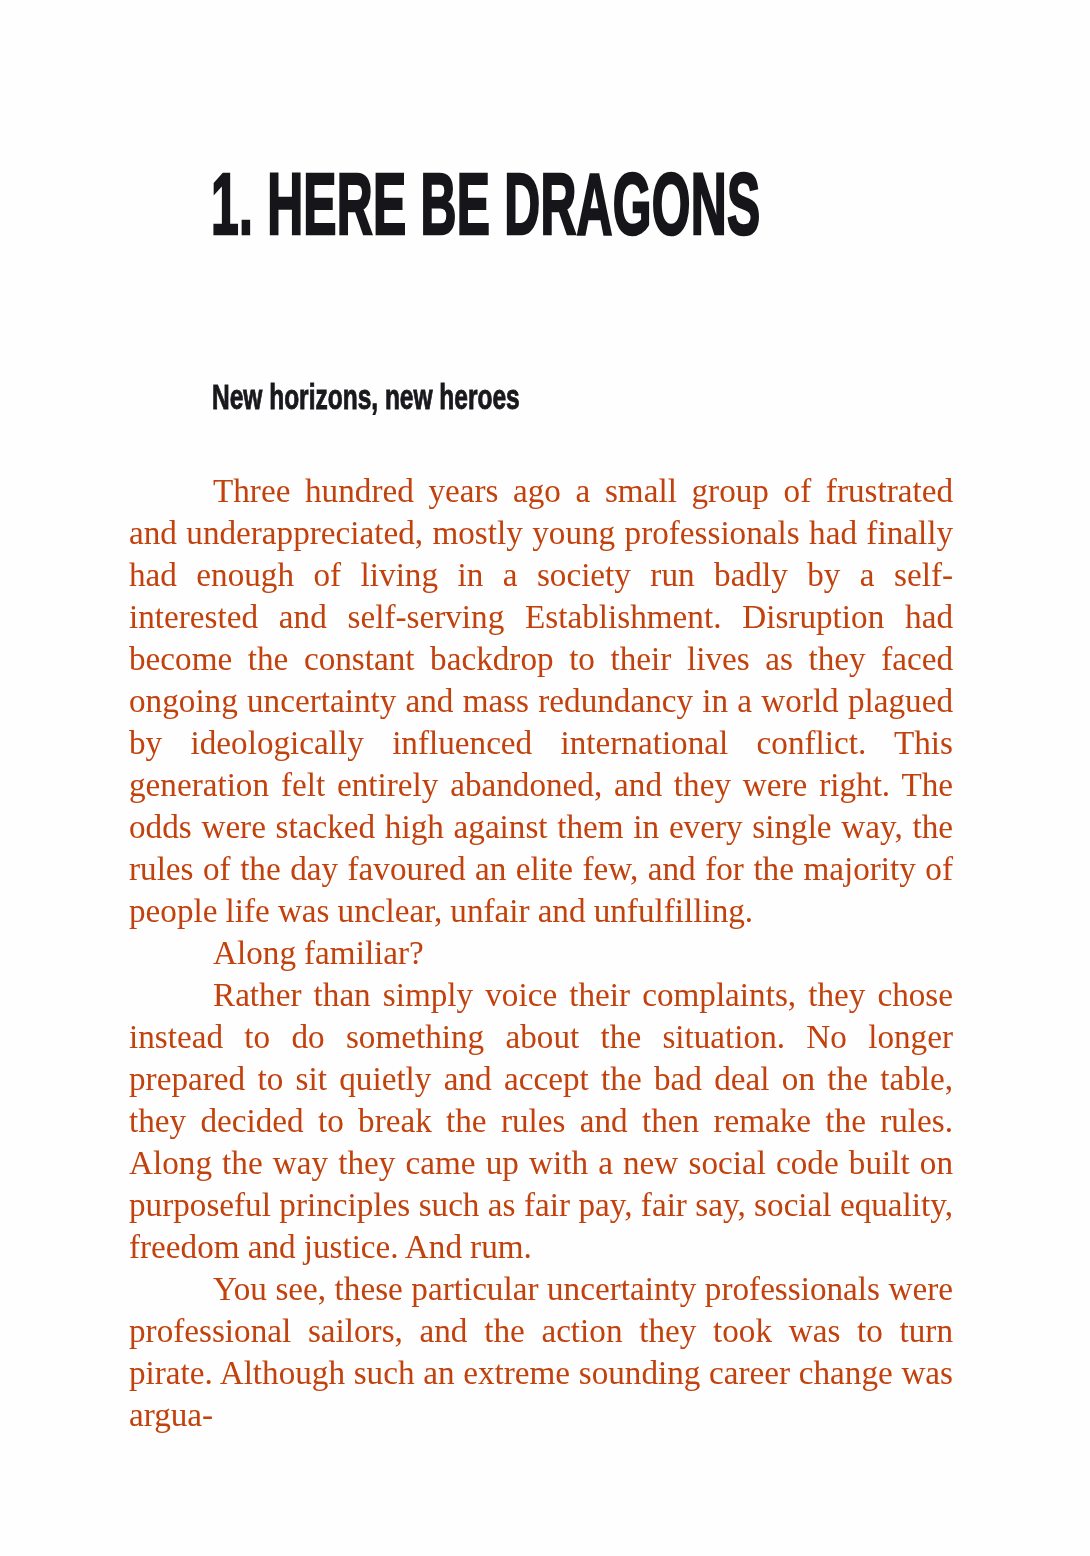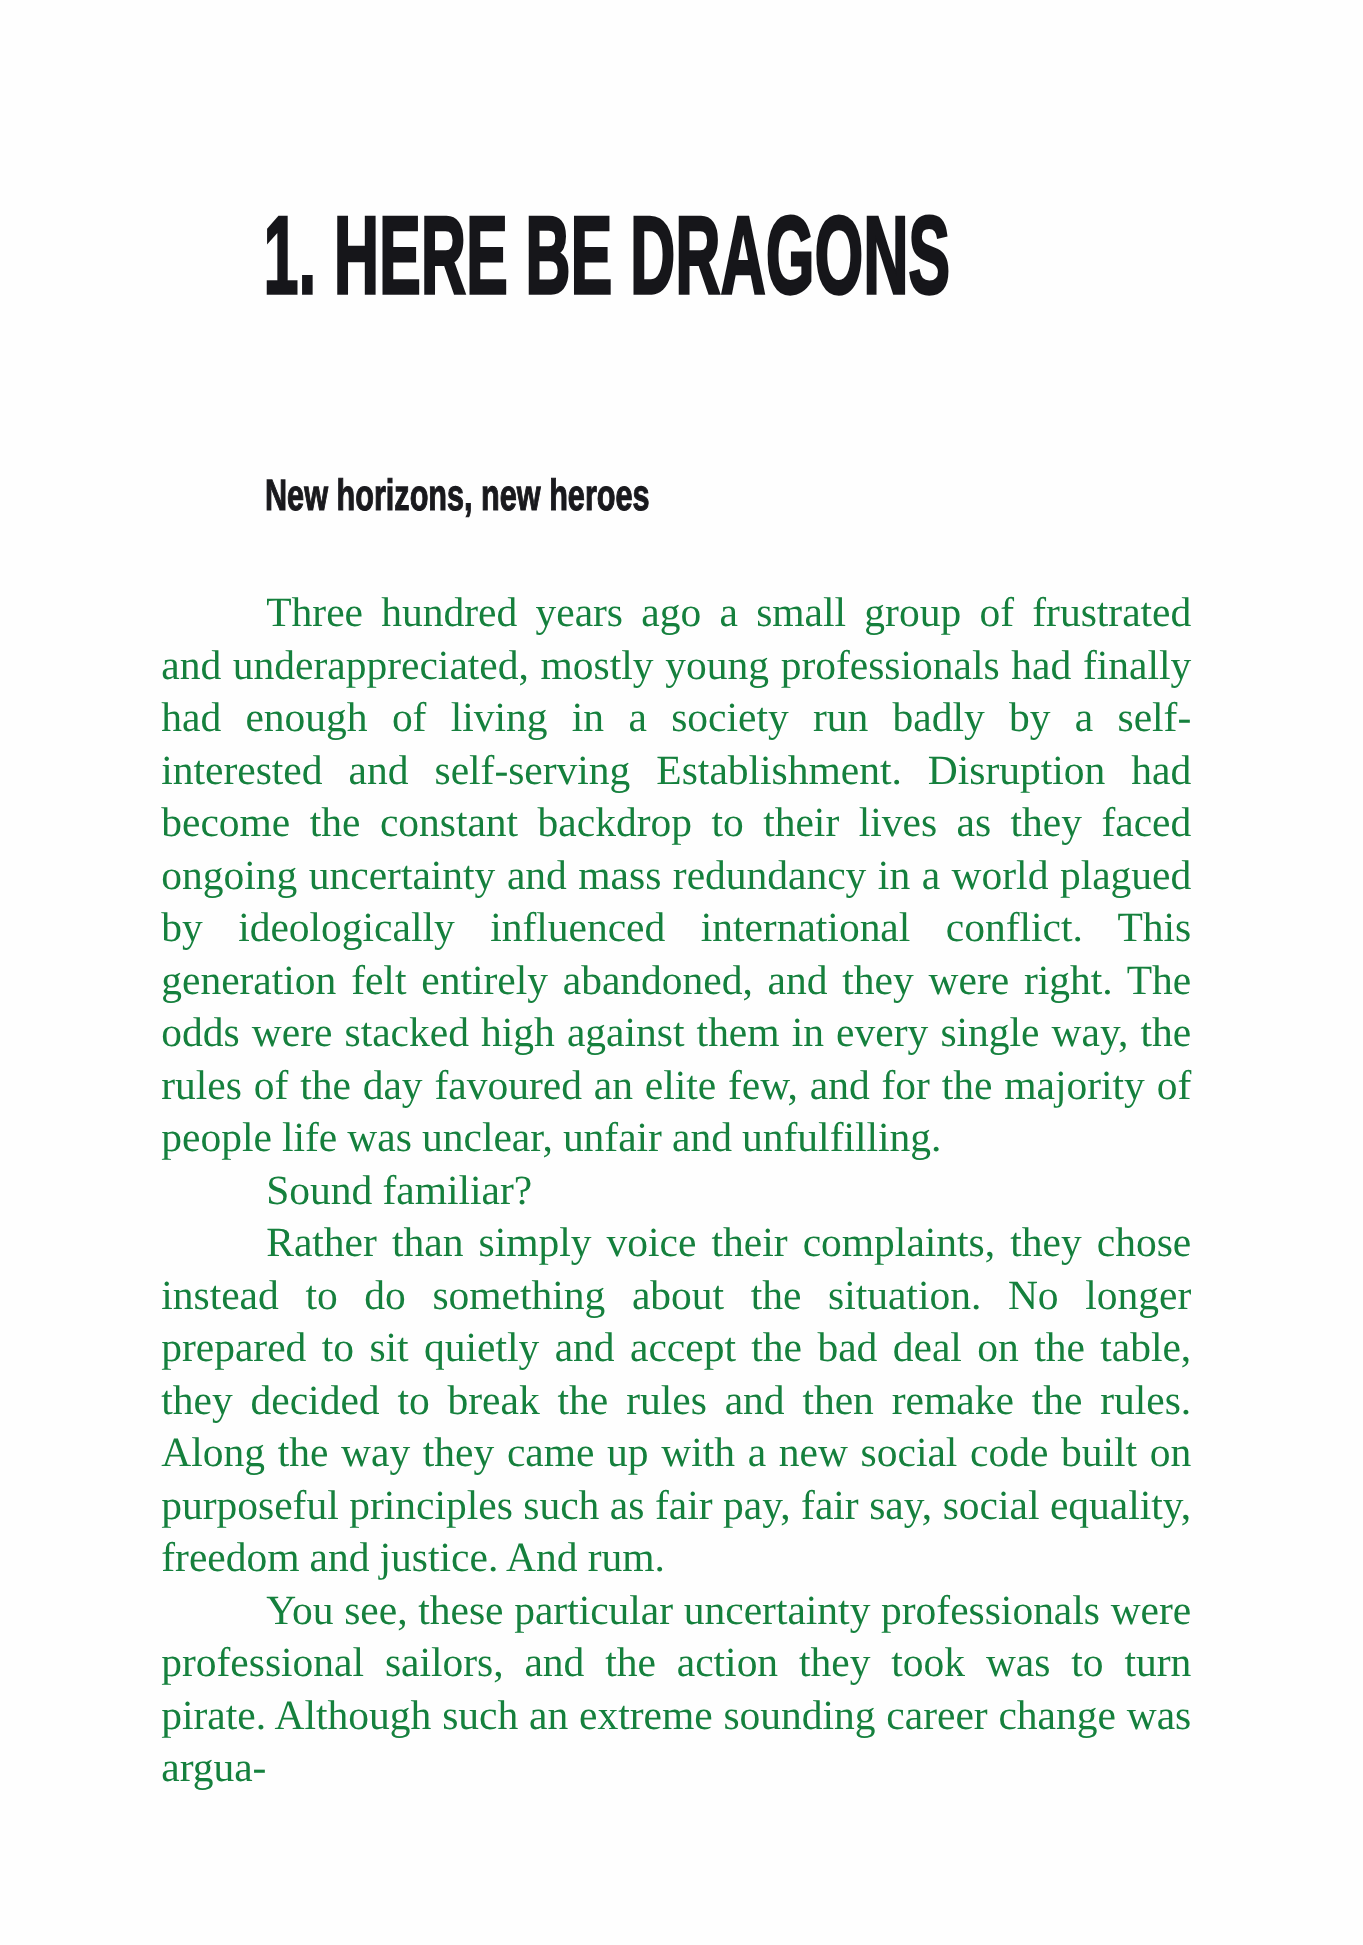--- a/index.html
+++ b/index.html
@@ -64,21 +64,21 @@
     left: 129px;
     top: 470px;
     width: 824px;
   }
 
   .body-paragraph {
     margin: 0;
     font-family: "Liberation Serif", "DejaVu Serif", serif;
     font-size: 33.2px;
     line-height: 42px;
-    color: #15803d;
+    color: #c2410c;
     text-align: justify;
     text-justify: inter-word;
     text-indent: 84px;
     hyphens: manual;
     word-spacing: -0.2px;
   }
 
   .body-paragraph.last-line-open {
     
     text-align: justify;
@@ -93,18 +93,18 @@
 <body>
 
 <div class="page">
 
   <div class="chapter-title">1. HERE BE DRAGONS</div>
 
   <div class="section-heading">New horizons, new heroes</div>
 
   <div class="body-column">
     <p class="body-paragraph">Three hundred years ago a small group of frustrated and underappreciated, mostly young professionals had finally had enough of living in a society run badly by a self-interested and self-serving Establishment. Disruption had become the constant backdrop to their lives as they faced ongoing uncertainty and mass redundancy in a world plagued by ideologically influenced international conflict. This generation felt entirely abandoned, and they were right. The odds were stacked high against them in every single way, the rules of the day favoured an elite few, and for the majority of people life was unclear, unfair and unfulfilling.</p>
-    <p class="body-paragraph">Sound familiar?</p>
+    <p class="body-paragraph">Along familiar?</p>
     <p class="body-paragraph">Rather than simply voice their complaints, they chose instead to do something about the situation. No longer prepared to sit quietly and accept the bad deal on the table, they decided to break the rules and then remake the rules. Along the way they came up with a new social code built on purposeful principles such as fair pay, fair say, social equality, freedom and justice. And rum.</p>
     <p class="body-paragraph last-line-open">You see, these particular uncertainty professionals were professional sailors, and the action they took was to turn pirate. Although such an extreme sounding career change was argua-</p>
   </div>
 
 </div>
 
 </body></html>

